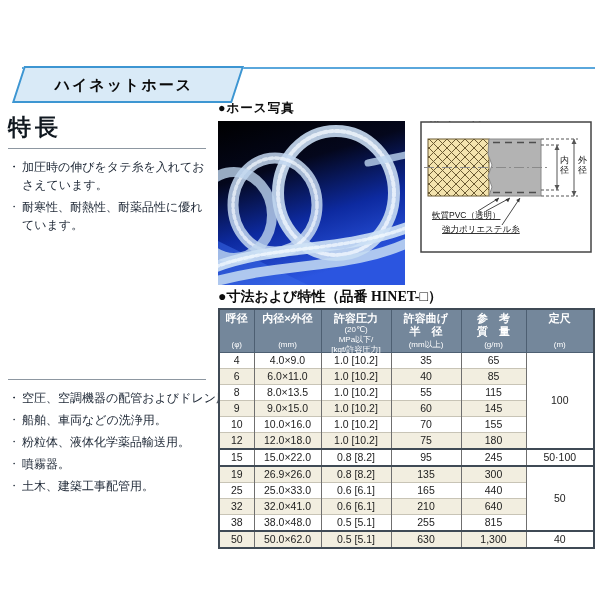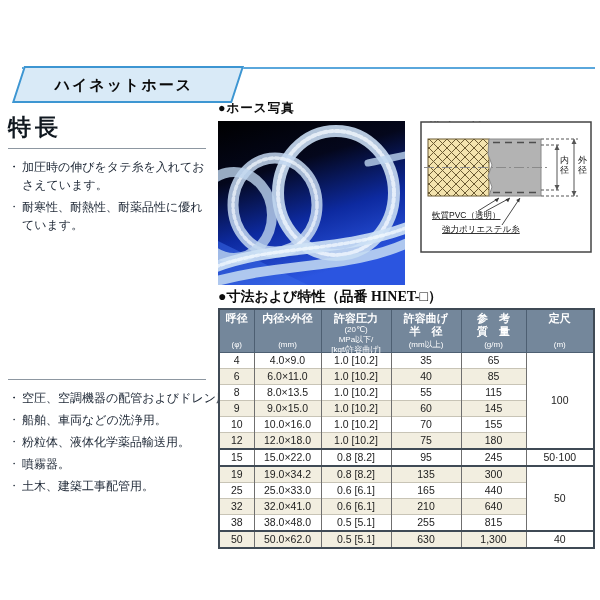--- a/index.html
+++ b/index.html
@@ -213,21 +213,21 @@
           </div>
         </th>
         <th>
           <div class="th-box">
             <div class="th-main">
               <div>許容圧力</div>
             </div>
             <div class="th-unit">
               <div>(20℃)</div>
               <div>MPa以下/</div>
-              <div>[kgf/許容曲げ]</div>
+              <div>[kgf/許容圧力]</div>
             </div>
           </div>
         </th>
         <th>
           <div class="th-box">
             <div class="th-main">
               <div>許容曲げ</div>
               <div>半　径</div>
             </div>
             <div class="th-unit">
@@ -305,21 +305,21 @@
       <tr class="group-start">
         <td>15</td>
         <td>15.0×22.0</td>
         <td>0.8 [8.2]</td>
         <td>95</td>
         <td>245</td>
         <td class="teijaku" rowspan="1">50·100</td>
       </tr>
       <tr class="stripe group-start">
         <td>19</td>
-        <td>19.0×34.2</td>
+        <td>26.9×26.0</td>
         <td>0.8 [8.2]</td>
         <td>135</td>
         <td>300</td>
         <td class="teijaku" rowspan="4">50</td>
       </tr>
       <tr>
         <td>25</td>
         <td>25.0×33.0</td>
         <td>0.6 [6.1]</td>
         <td>165</td>

